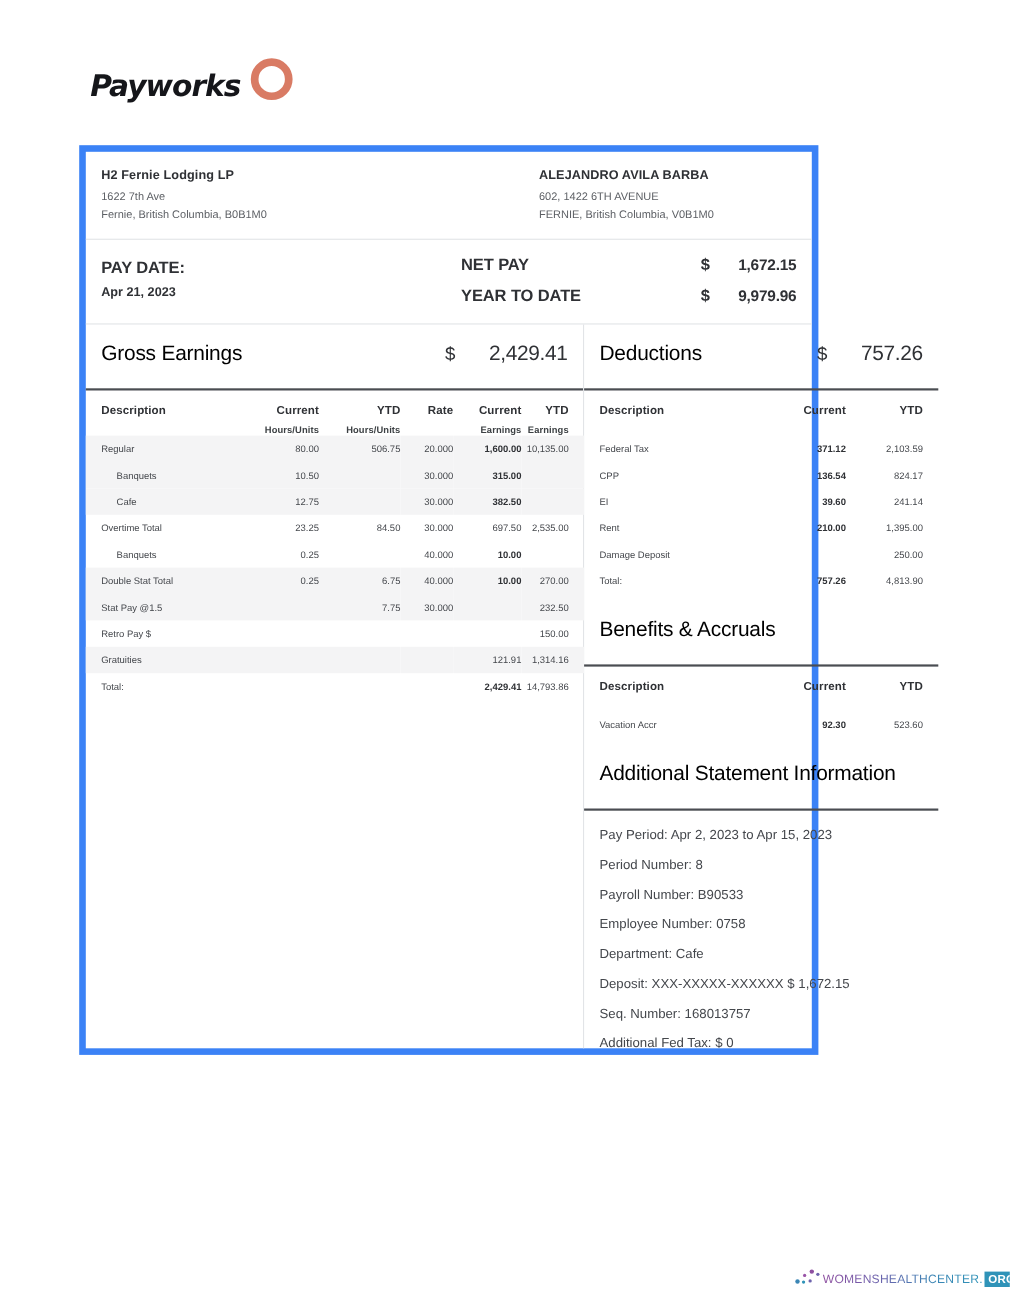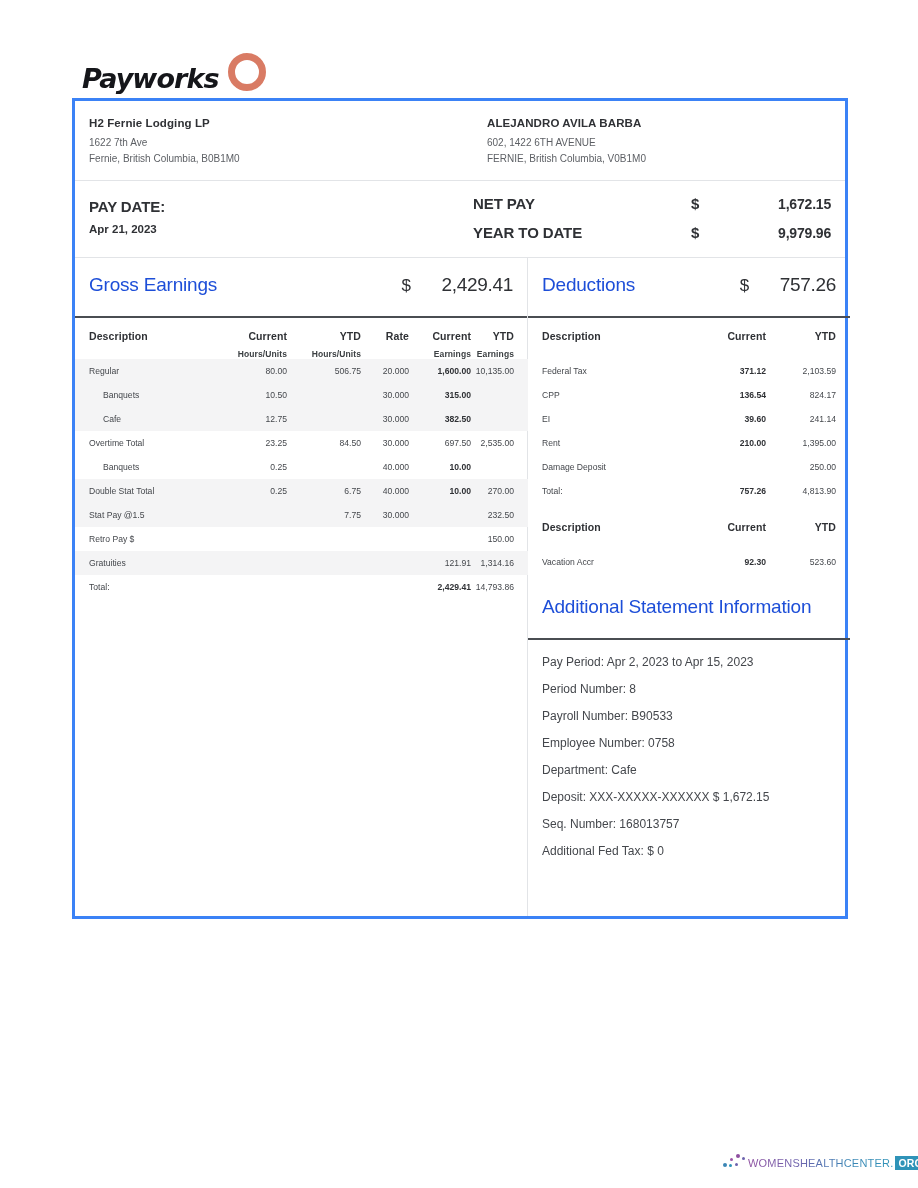--- a/index.html
+++ b/index.html
@@ -49,23 +49,23 @@
     box-sizing: border-box;
     margin-left: 9px;
     margin-bottom: 12px;
     opacity: 0.88;
   }
 
   
   .doc {
     position: absolute;
     left: 72px;
-    top: 98px;
-    width: 776px;
-    border: 3px solid #3b82f6;
+    top: 132px;
+    width: 672px;
+    border: 6px solid #3b82f6;
     box-sizing: border-box;
     background: #fff;
   }
 
   
   .band-address {
     display: flex;
     border-bottom: 1px solid #e2e4e7;
     padding: 16px 0 14px 0;
   }
@@ -153,21 +153,21 @@
   .sec-head {
     display: flex;
     align-items: baseline;
     padding: 16px 14px 14px 14px;
     border-bottom: 2px solid #4a4d52;
     min-height: 28px;
   }
   .sec-head.plain { display: block; }
   .sec-title {
     font-size: 19px;
-    color: #1d4ed8;
+    color: #000000;
     flex: 1;
     letter-spacing: -0.2px;
   }
   .sec-cur {
     font-size: 17px;
     color: #2f3135;
     width: 40px;
     text-align: left;
   }
   .sec-amt {
@@ -515,20 +515,23 @@
                 </tr>
                 <tr>
                   <td class="desc">Total:</td>
                   <td class="bold">757.26</td>
                   <td class="pad-right-14">4,813.90</td>
                 </tr>
               </tbody>
           </table>
         </div>
 
+        <div class="sec-head plain">
+          <div class="sec-title">Benefits &amp; Accruals</div>
+        </div>
 
         <div class="tbl-wrap">
           <table class="tbl">
             <colgroup>
                 <col class="d-desc">
                 <col class="d-cur">
                 <col class="d-ytd">
               </colgroup>
             <thead>
               <tr>

